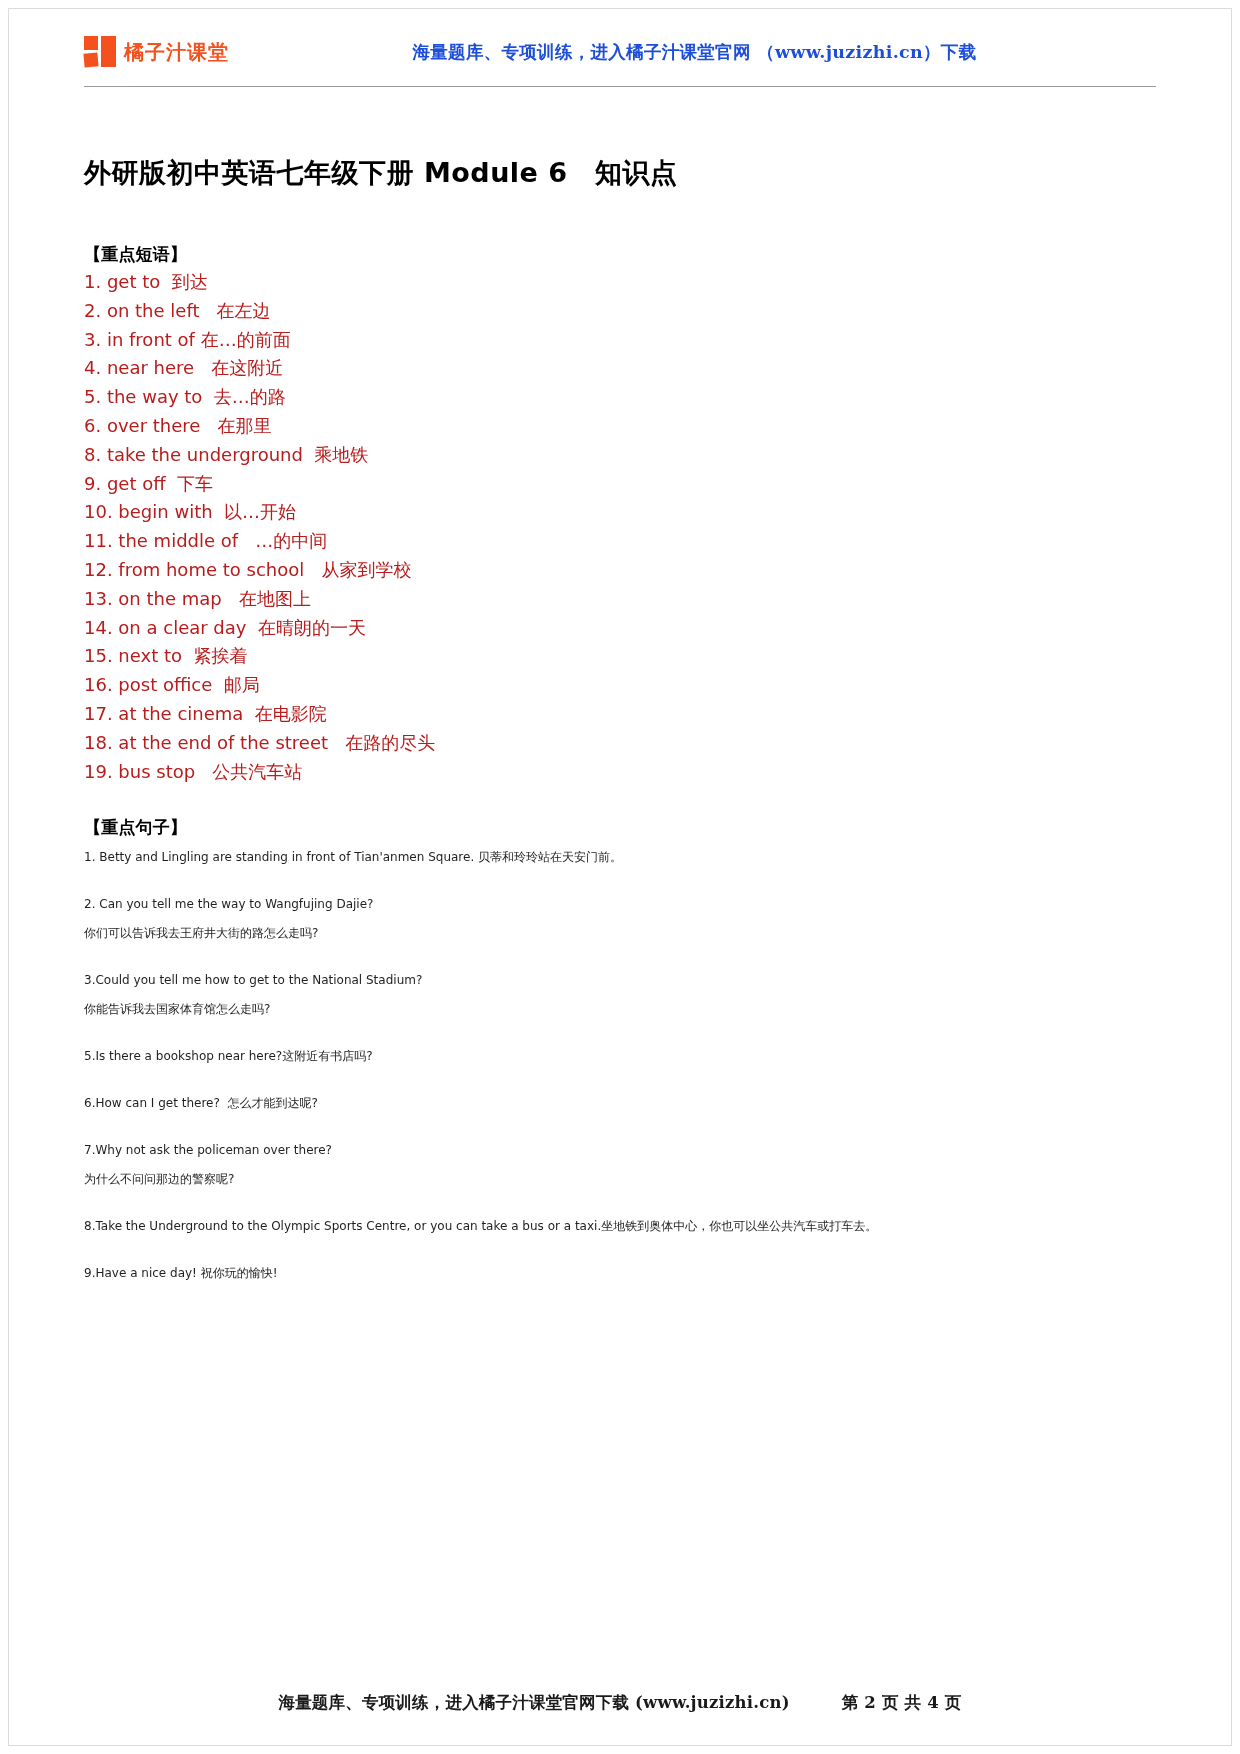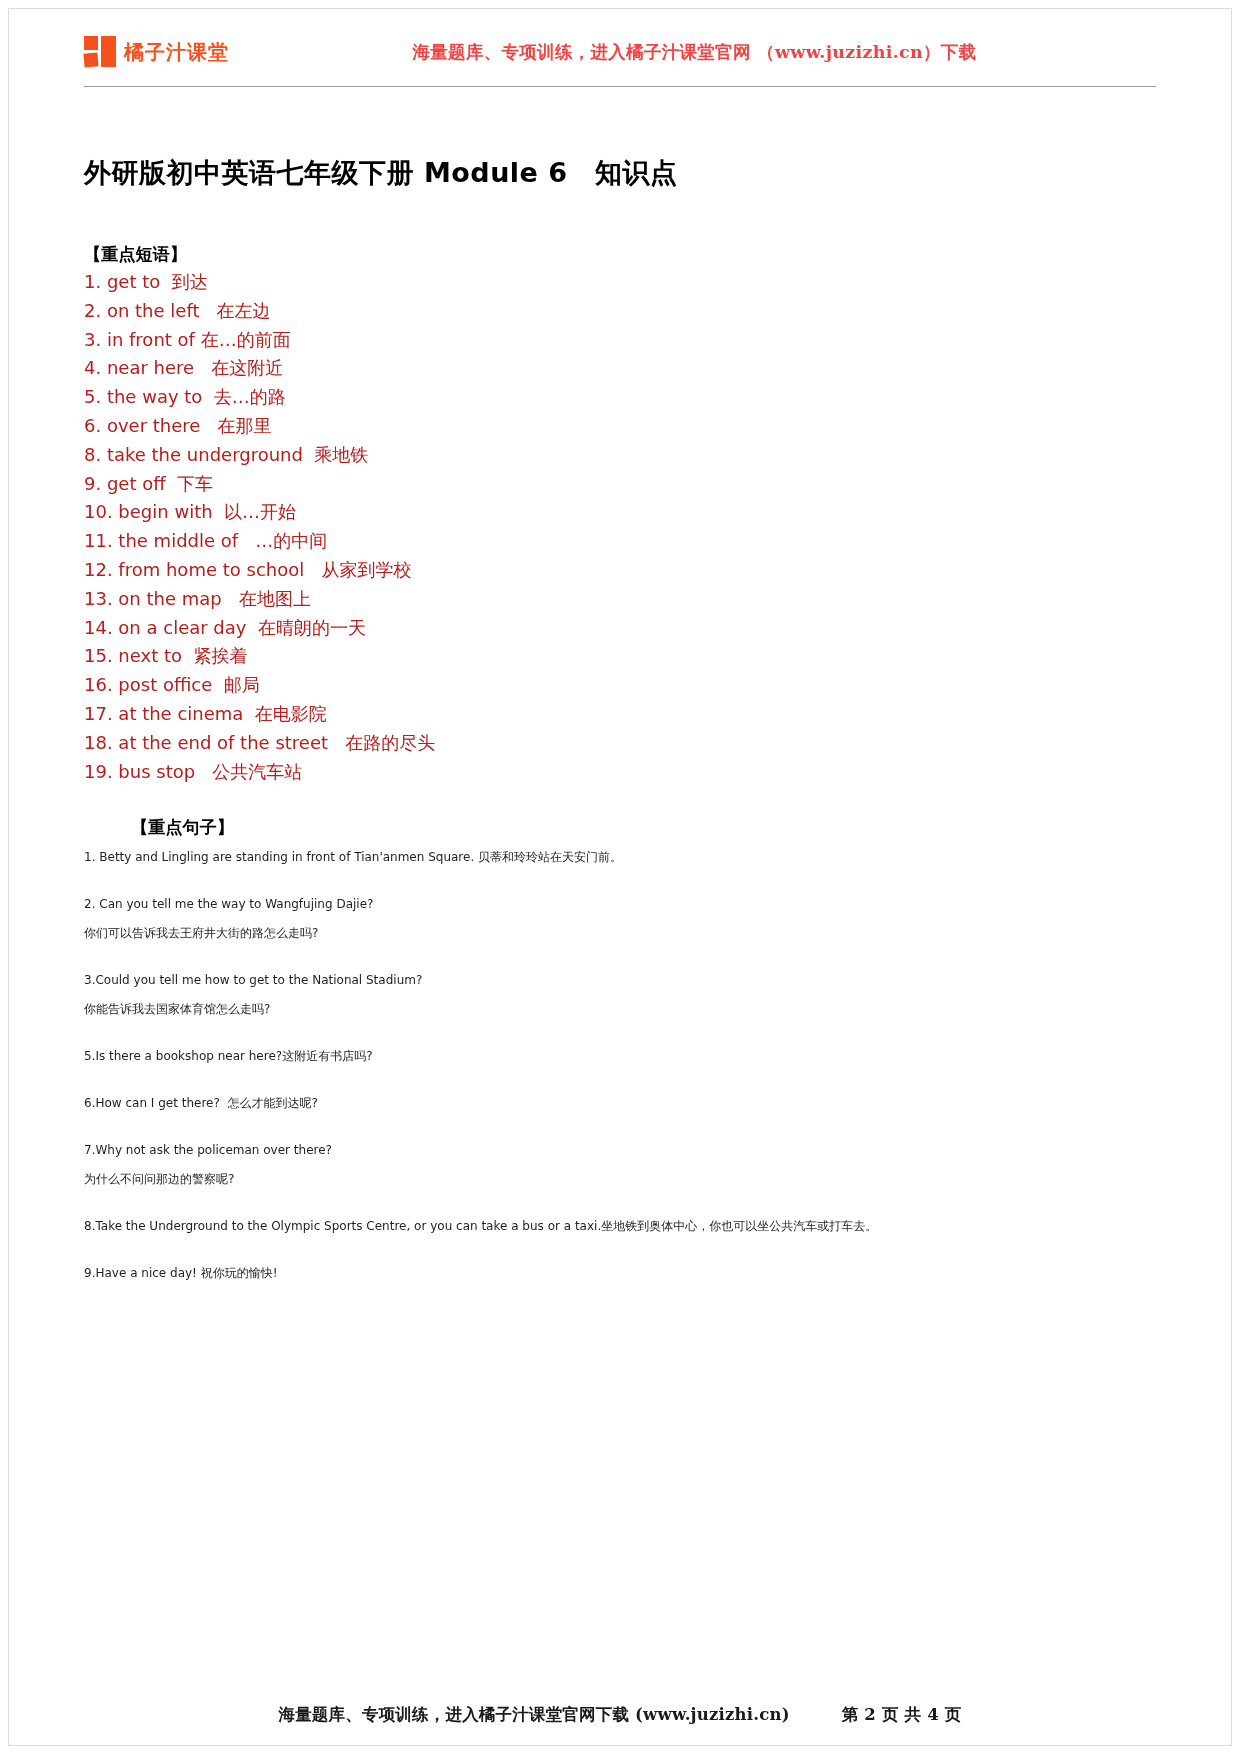--- a/index.html
+++ b/index.html
@@ -70,21 +70,21 @@
   .logo-text {
     color: #f4511e;
     font-size: 20px;
     font-weight: bold;
     letter-spacing: 1px;
     font-family: "DejaVu Sans", sans-serif;
   }
   .header-promo {
     flex: 1 1 auto;
     text-align: center;
-    color: #ef4444;
+    color: #1d4ed8;
     font-size: 17.5px;
     font-weight: bold;
     font-family: "DejaVu Serif", serif;
     letter-spacing: 0.3px;
     white-space: nowrap;
     padding-right: 10px;
   }
   .header-rule {
     margin: 10px 14px 0 14px;
     border-bottom: 1px solid #9a9a9a;
@@ -120,42 +120,41 @@
   }
   .phrase-list li {
     font-size: 18px;
     line-height: 28.8px;
     color: #b91c1c;
     white-space: pre;
     font-family: "DejaVu Sans", sans-serif;
   }
   .sentences-heading {
     margin-top: 30px;
-    margin-left: 47px;
   }
   .sentence-block {
     margin-top: 18px;
   }
   .sentence-block:first-of-type {
     margin-top: 4px;
   }
   .sentence-line {
     font-size: 12px;
     line-height: 29px;
     color: #1f1f1f;
     font-family: "DejaVu Sans", sans-serif;
     white-space: pre-wrap;
   }
 
   
   .doc-footer {
     position: absolute;
     left: 70px;
     right: 70px;
-    bottom: 28px;
+    bottom: 40px;
     display: flex;
     align-items: baseline;
     justify-content: center;
     font-family: "DejaVu Serif", serif;
     font-size: 16.5px;
     font-weight: bold;
     color: #1a1a1a;
     letter-spacing: 0.2px;
   }
   .footer-promo { white-space: nowrap; }

